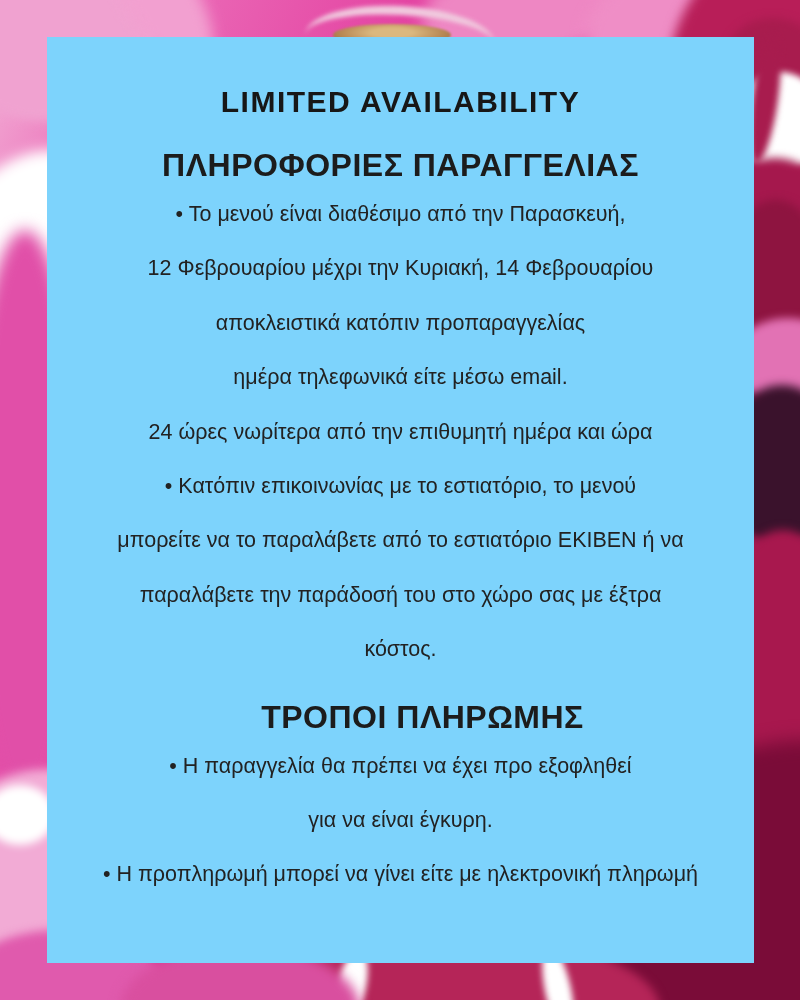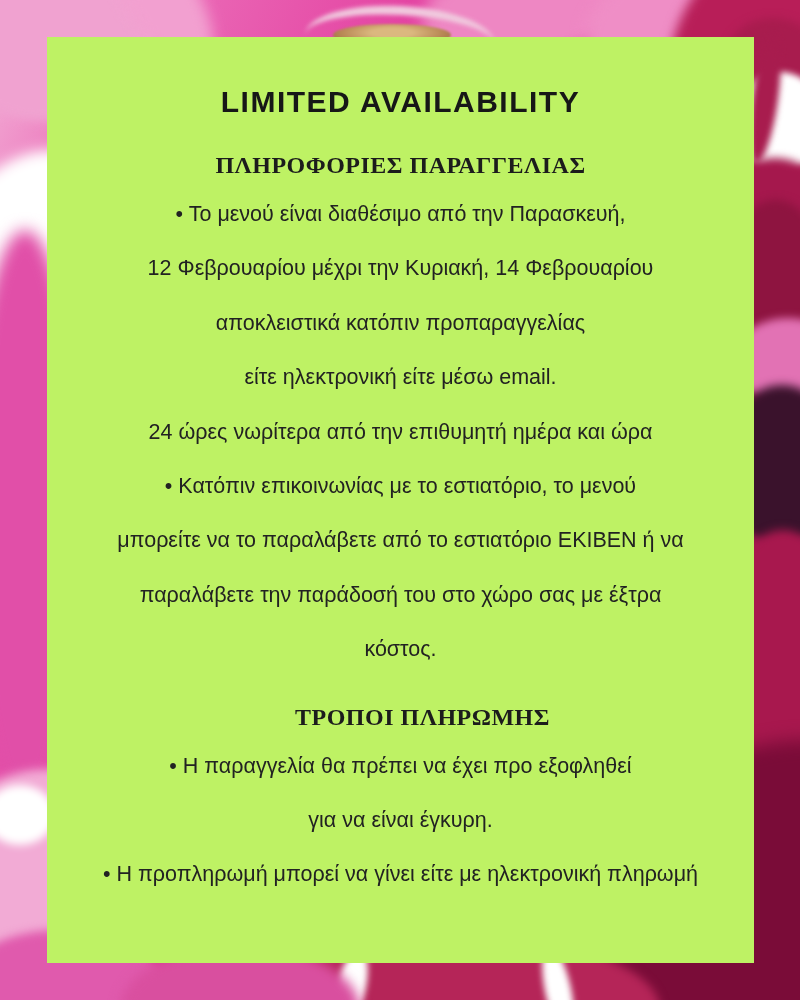--- a/index.html
+++ b/index.html
@@ -39,30 +39,30 @@
   .p22 { left:600px; top:740px;  width:420px; height:380px; background:#7a0c38; filter:blur(9px); }
   .p23 { left:260px; top:935px;  width:400px; height:150px; background:#b52558; }
   .p24 { left:335px; top:950px;  width:30px;  height:80px;  background:#ffffff; transform:rotate(15deg); filter:blur(3px); }
   .p25 { left:545px; top:945px;  width:26px;  height:90px;  background:#ffffff; transform:rotate(-12deg); filter:blur(3px); }
   .p26 { left:120px; top:945px;  width:240px; height:130px; background:#d94f9f; filter:blur(6px); }
 
   
   .card {
     position:absolute; z-index:2;
     left:47px; top:37px; width:707px; height:926px;
-    background:#bef264; color:#1c1c1c;
+    background:#7dd3fc; color:#1c1c1c;
     text-align:center; overflow:hidden;
   }
   .title {
     margin:46px 0 0; font-size:30px; font-weight:700;
     line-height:38px; letter-spacing:1.5px; color:#171717;
   }
   .section-heading {
-    margin:30px 0 0; font-size:24px; font-weight:700;
-    line-height:28px; letter-spacing:0.5px;font-family:Liberation Serif, serif;
+    margin:30px 0 0; font-size:32px; font-weight:700;
+    line-height:28px; letter-spacing:0.5px;
   }
   .section-heading.second { margin-top:34px;padding-left:44px; }
   .section-body { margin-top:14px; }
   .line {
     margin:16px; font-size:21.5px; line-height:38.4px;
     white-space:nowrap; color:#222222;
   }
 </style>
 </head>
 <body>
@@ -97,21 +97,21 @@
 </div>
 
 <div class="card">
   <h1 class="title">LIMITED AVAILABILITY</h1>
 
   <h2 class="section-heading">ΠΛΗΡΟΦΟΡΙΕΣ ΠΑΡΑΓΓΕΛΙΑΣ</h2>
   <div class="section-body">
     <p class="line">• Το μενού είναι διαθέσιμο από την Παρασκευή,</p>
     <p class="line">12 Φεβρουαρίου μέχρι την Κυριακή, 14 Φεβρουαρίου</p>
     <p class="line">αποκλειστικά  κατόπιν προπαραγγελίας</p>
-    <p class="line">είτε ηλεκτρονική είτε μέσω email.</p>
+    <p class="line">ημέρα τηλεφωνικά είτε μέσω email.</p>
     <p class="line">24 ώρες νωρίτερα από την επιθυμητή ημέρα και ώρα</p>
     <p class="line">• Κατόπιν επικοινωνίας με το εστιατόριο, το μενού</p>
     <p class="line">μπορείτε να το παραλάβετε από το εστιατόριο EKIBEN ή να</p>
     <p class="line">παραλάβετε την παράδοσή του στο χώρο σας με έξτρα</p>
     <p class="line">κόστος.</p>
   </div>
 
   <h2 class="section-heading second">ΤΡΟΠΟΙ ΠΛΗΡΩΜΗΣ</h2>
   <div class="section-body">
     <p class="line">• Η παραγγελία θα πρέπει να έχει προ εξοφληθεί</p>

